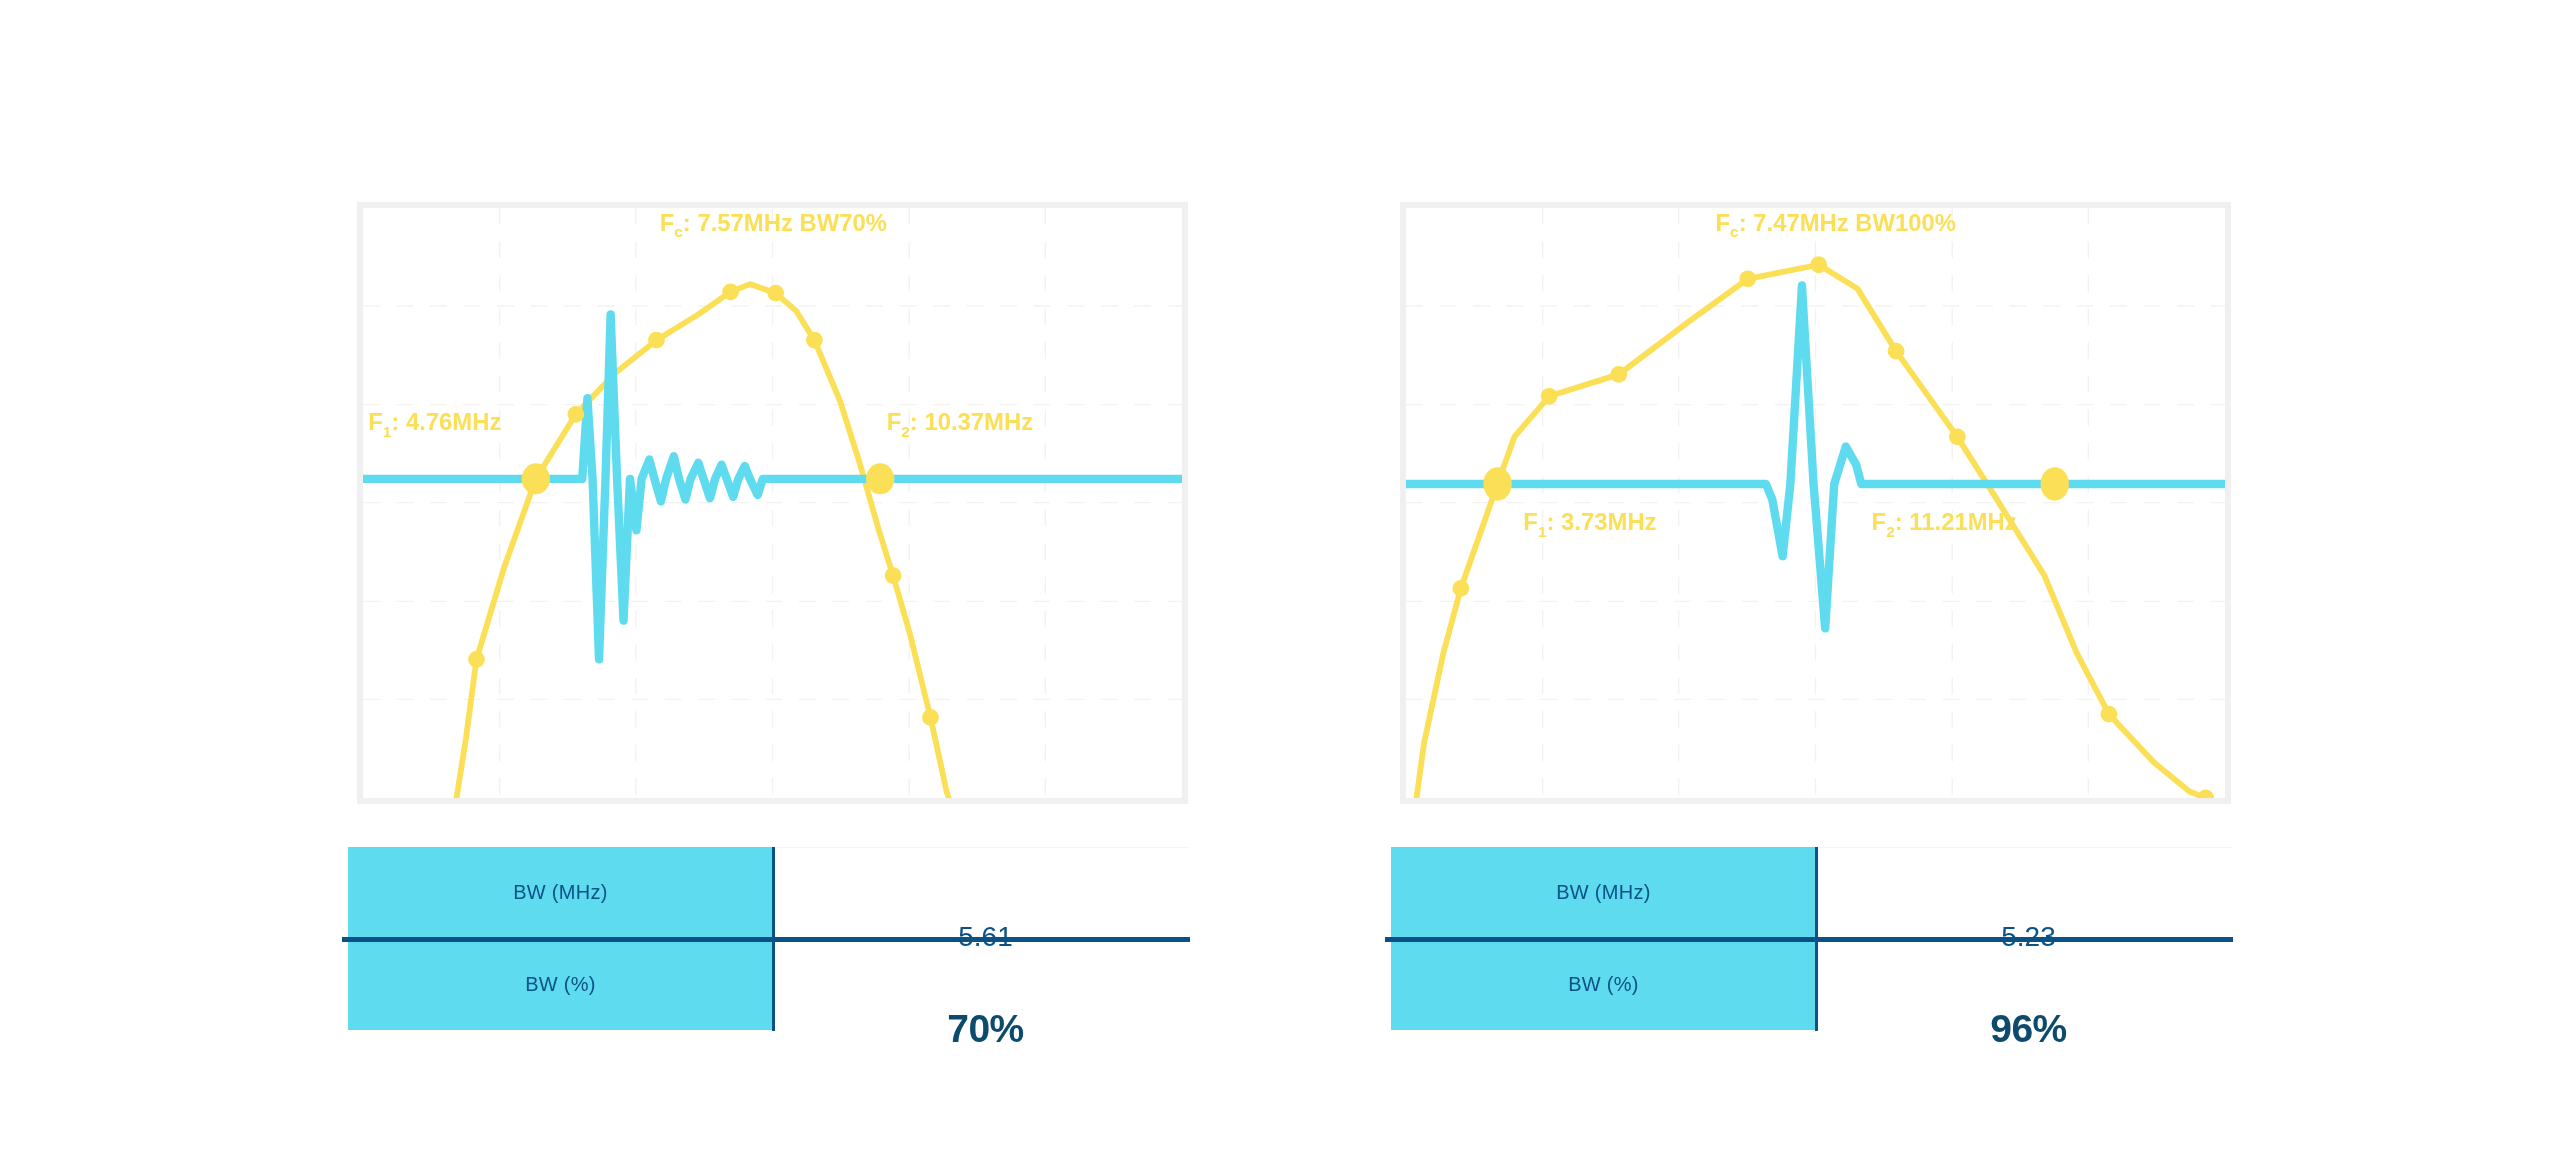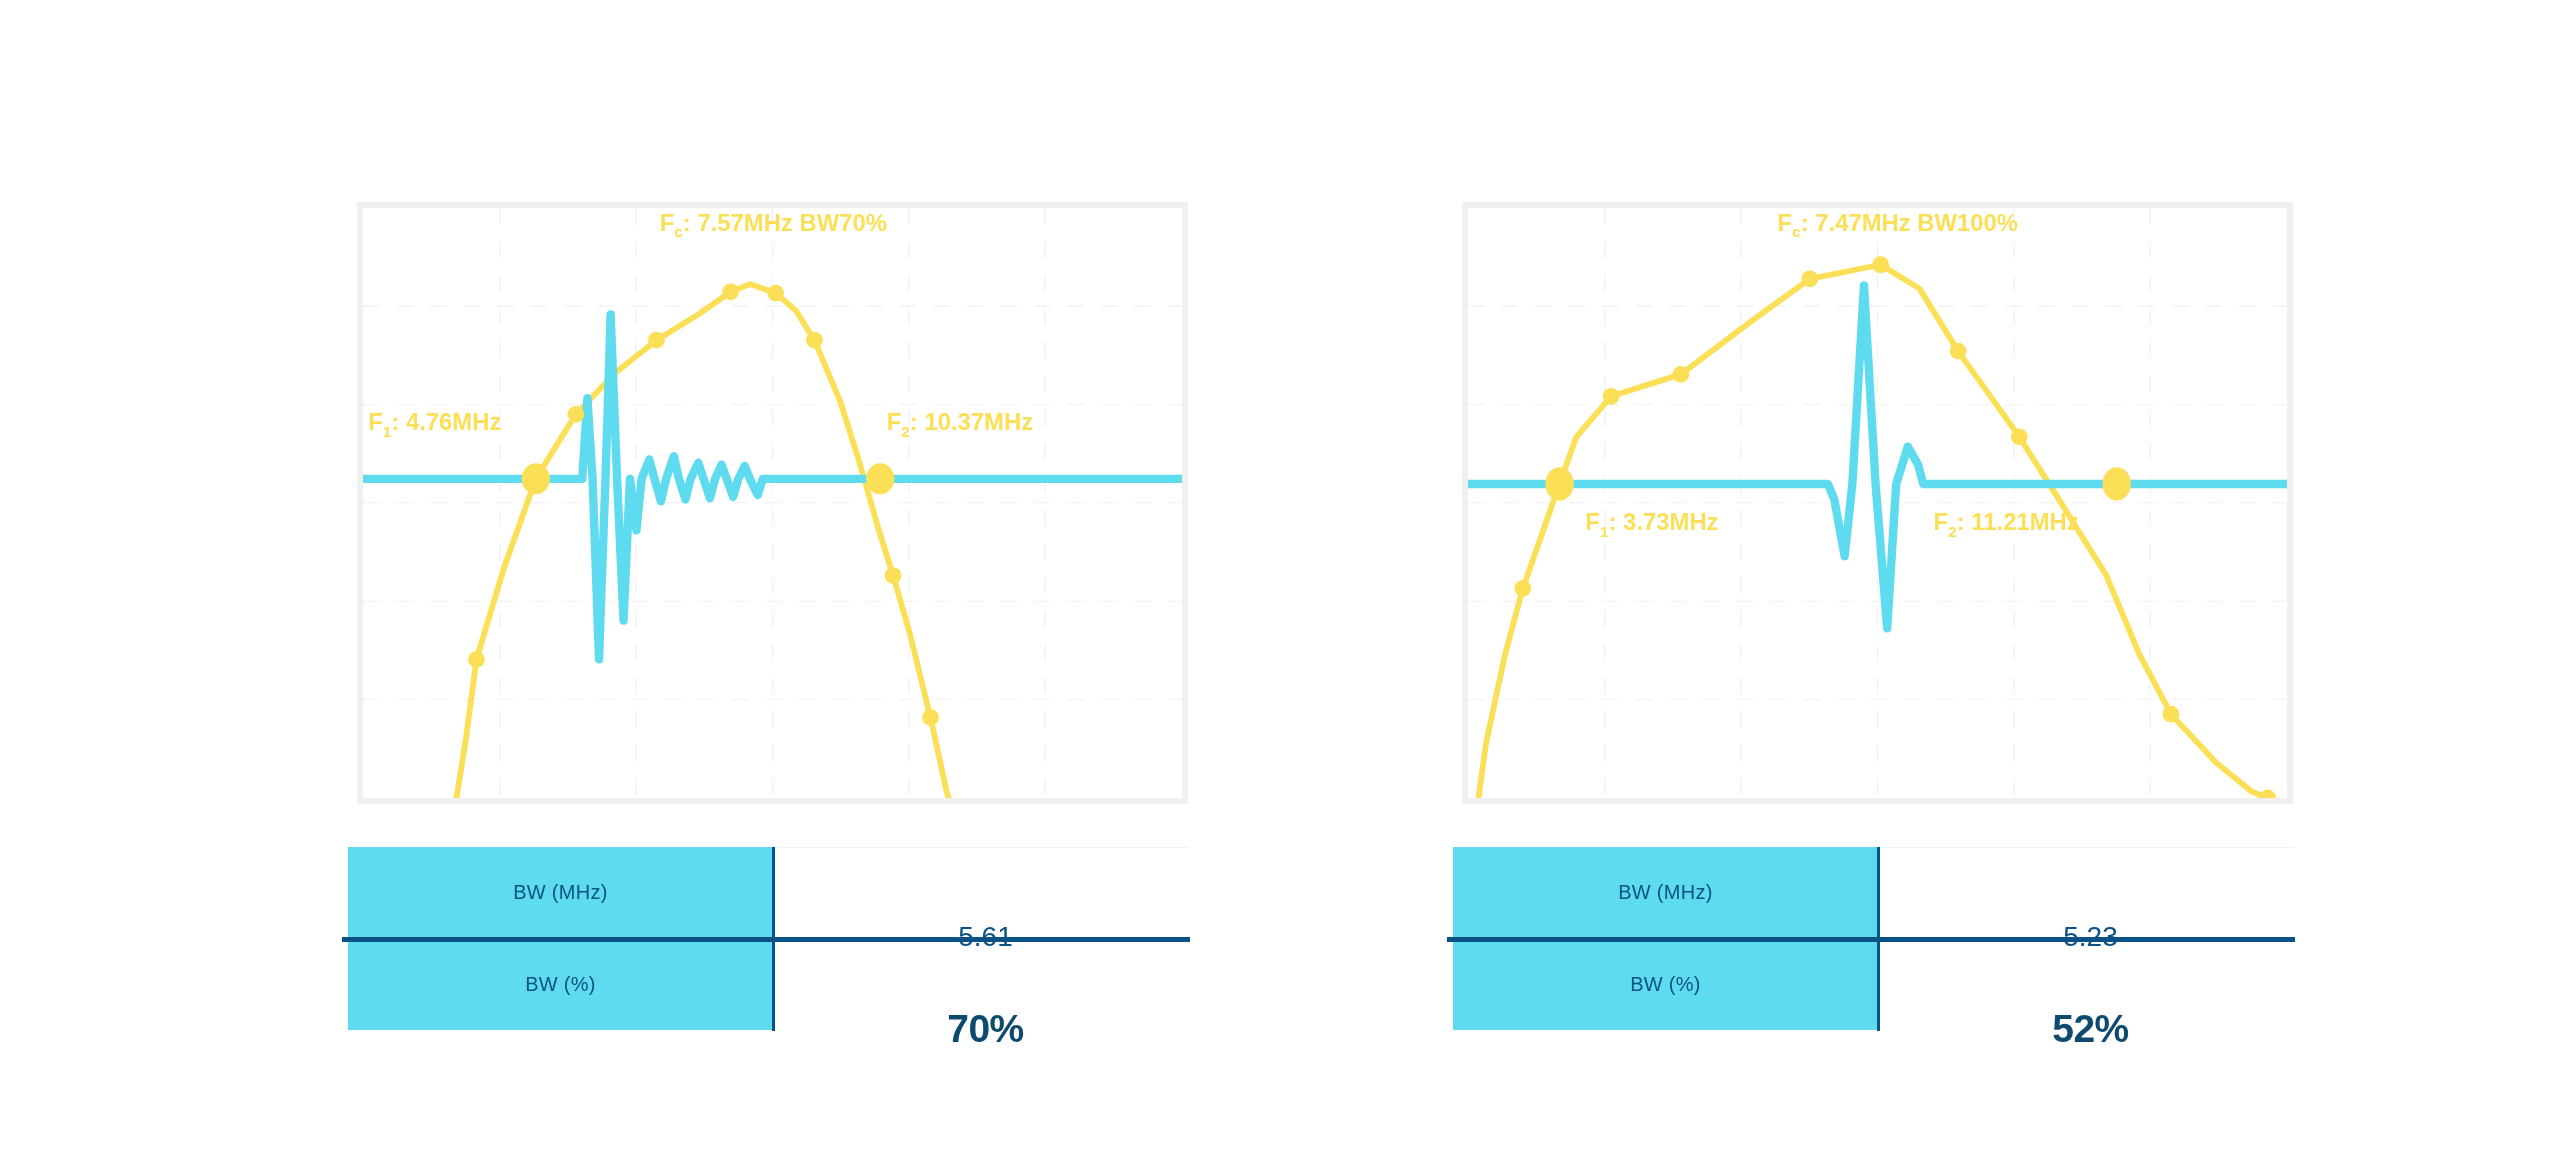--- a/index.html
+++ b/index.html
@@ -1,21 +1,21 @@
 <!DOCTYPE html>
 <html style="font-size:10.3px"><head>
 <meta charset="utf-8">
 <style>
   html,body{margin:0;padding:0;background:#ffffff;}
   body{width:2576px;height:1154px;font-family:"Liberation Sans",sans-serif;overflow:hidden;}
   #root{position:relative;width:2264px;height:1154px;background:#ffffff;text-align:right;}
 
   .panel{position:absolute;top:0;width:966px;height:1154px;}
   .panel-left{left:251px;}
-  .panel-right{left:1356px;}
+  .panel-right{left:1294px;}
 
   .plot-frame{
     position:absolute;left:106px;top:202px;width:831px;height:602px;
     background:#ffffff;border:6.4px solid #f0f0f0;box-sizing:border-box;
   }
   .plot-svg{position:absolute;left:0;top:0;width:100%;height:100%;display:block;}
 
   .table{
     position:absolute;left:97px;top:847px;width:850px;height:184px;
   }
@@ -187,21 +187,21 @@
     </div>
 
     <div class="table">
       <div class="topfaint"></div>
       <div class="trow r1">
         <div class="tcell-head">BW (MHz)</div>
         <div class="tcell-val">5.23</div>
       </div>
       <div class="trow r2">
         <div class="tcell-head">BW (%)</div>
-        <div class="tcell-val pct">52%</div>
+        <div class="tcell-val pct">96%</div>
       </div>
       <div class="vrule"></div>
       <div class="hrule"></div>
     </div>
   </div>
 
 </div>
 
 
 </body></html>

